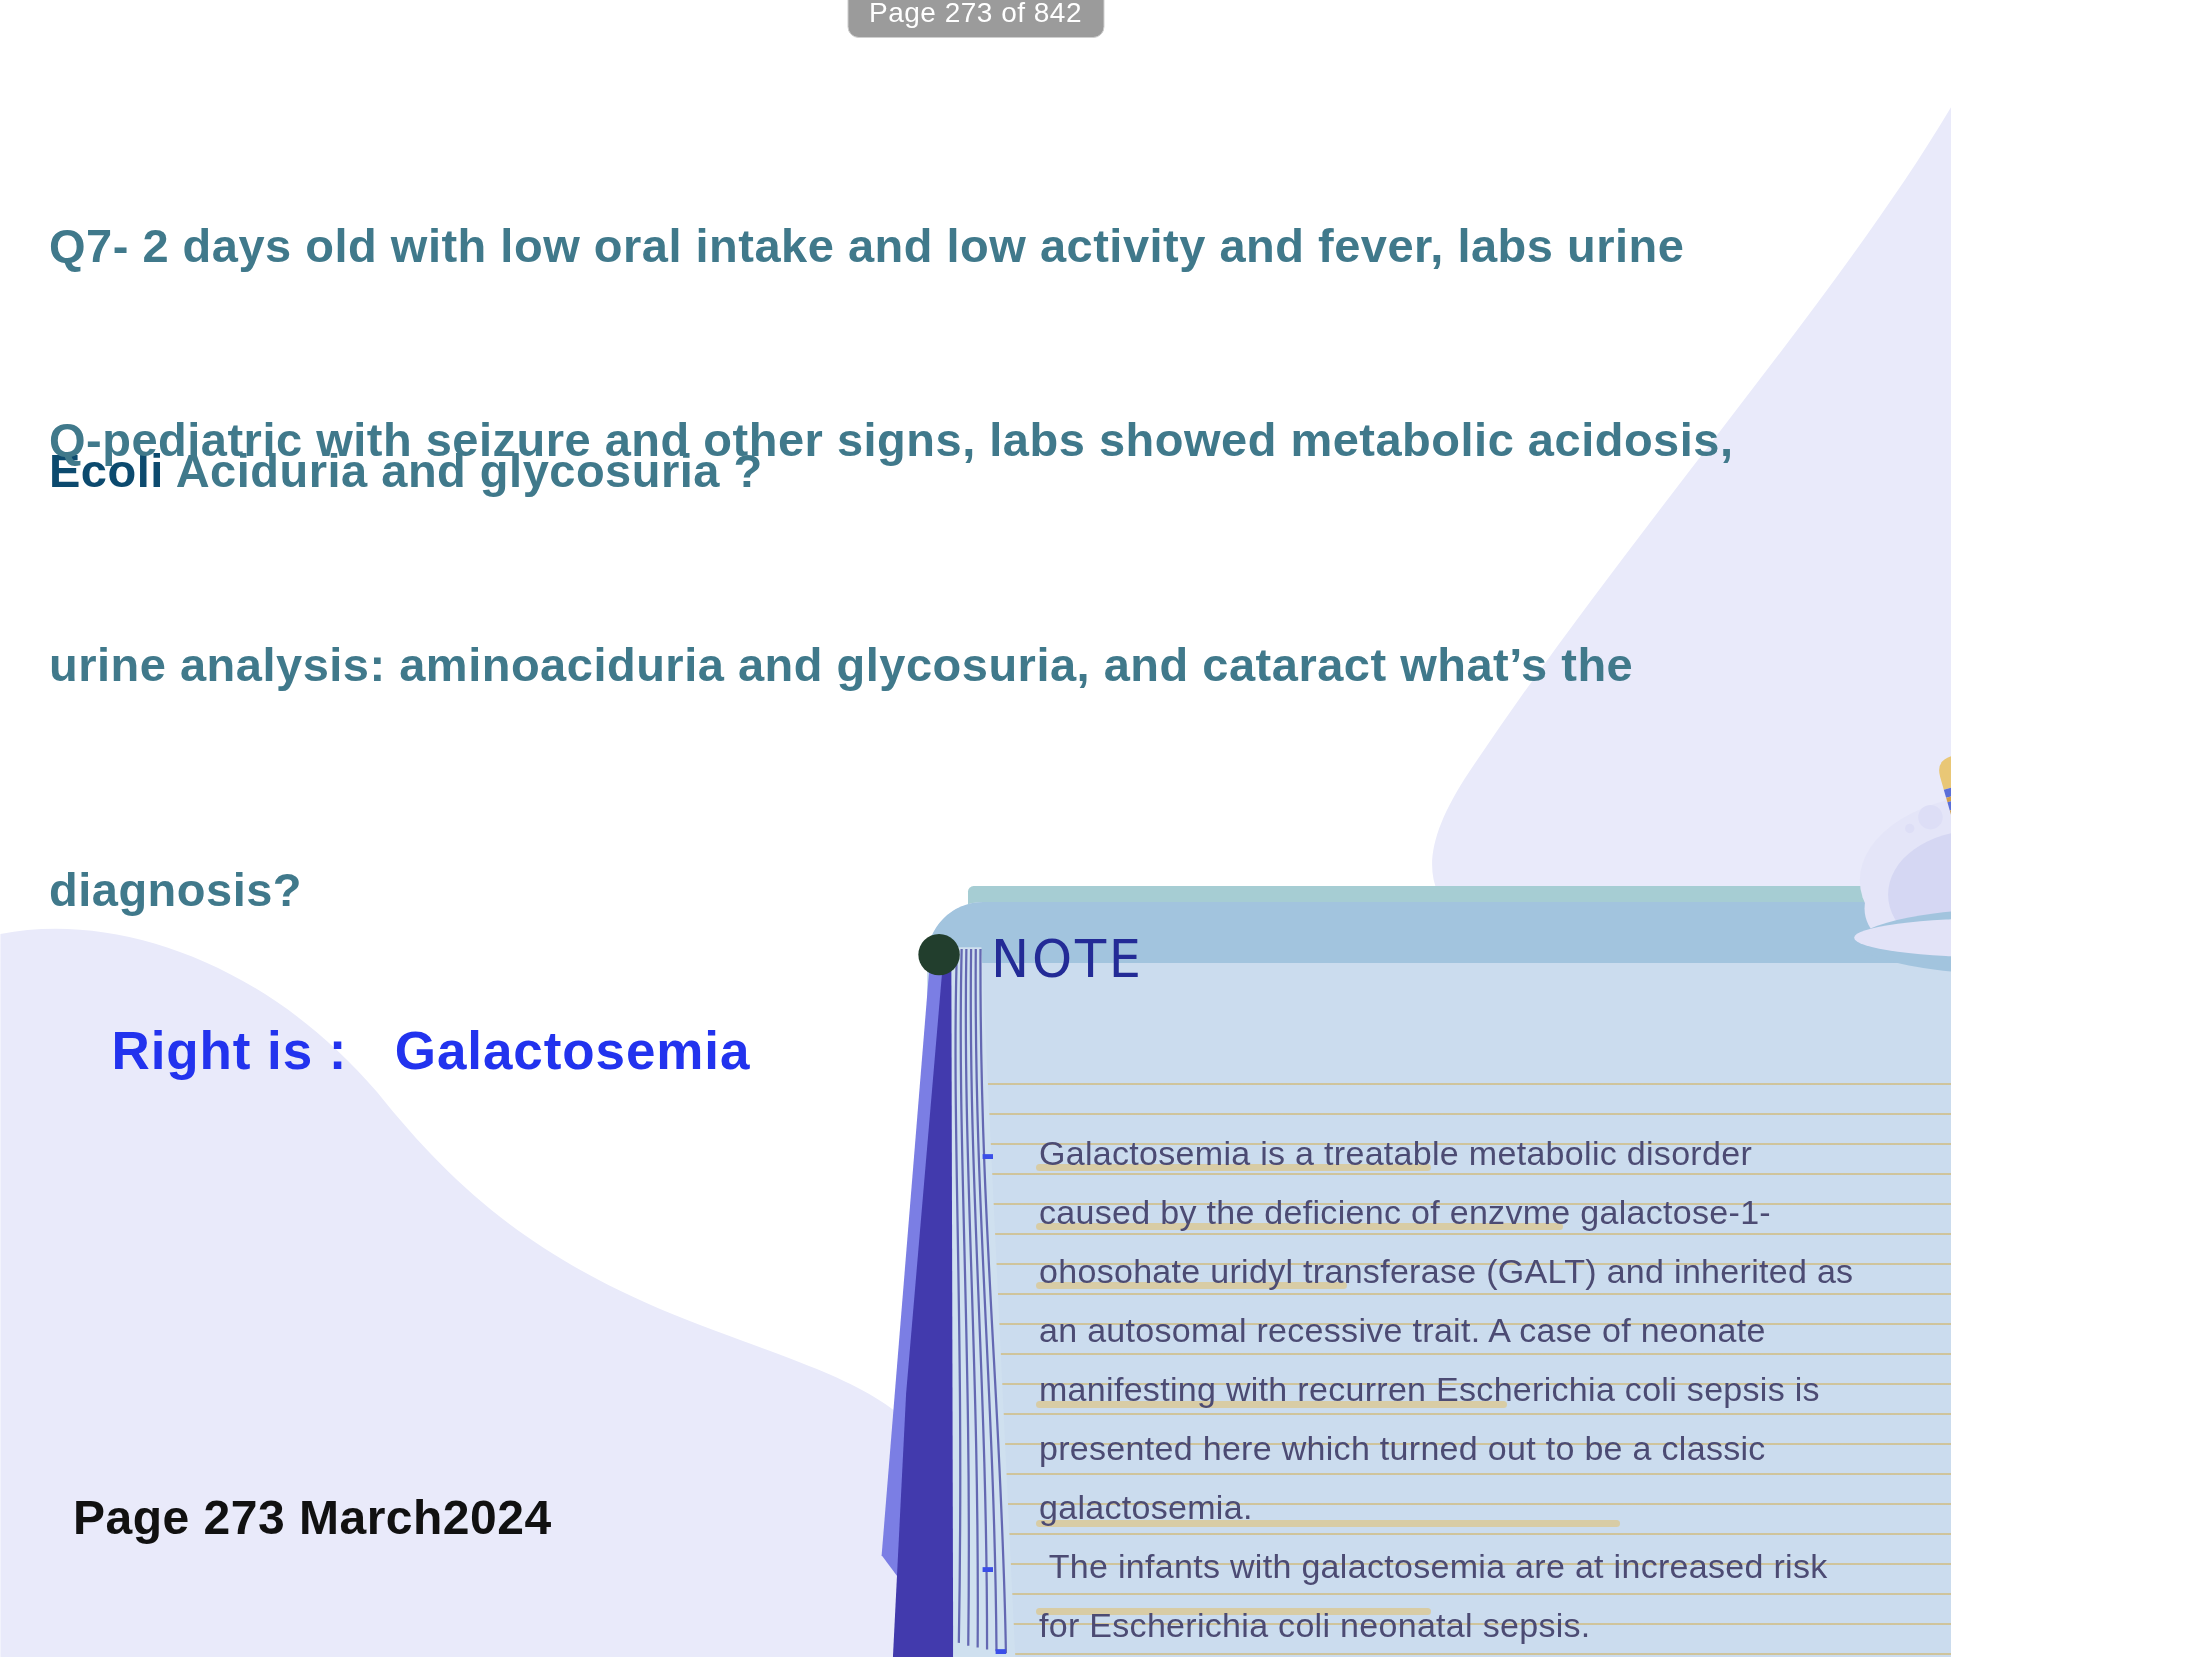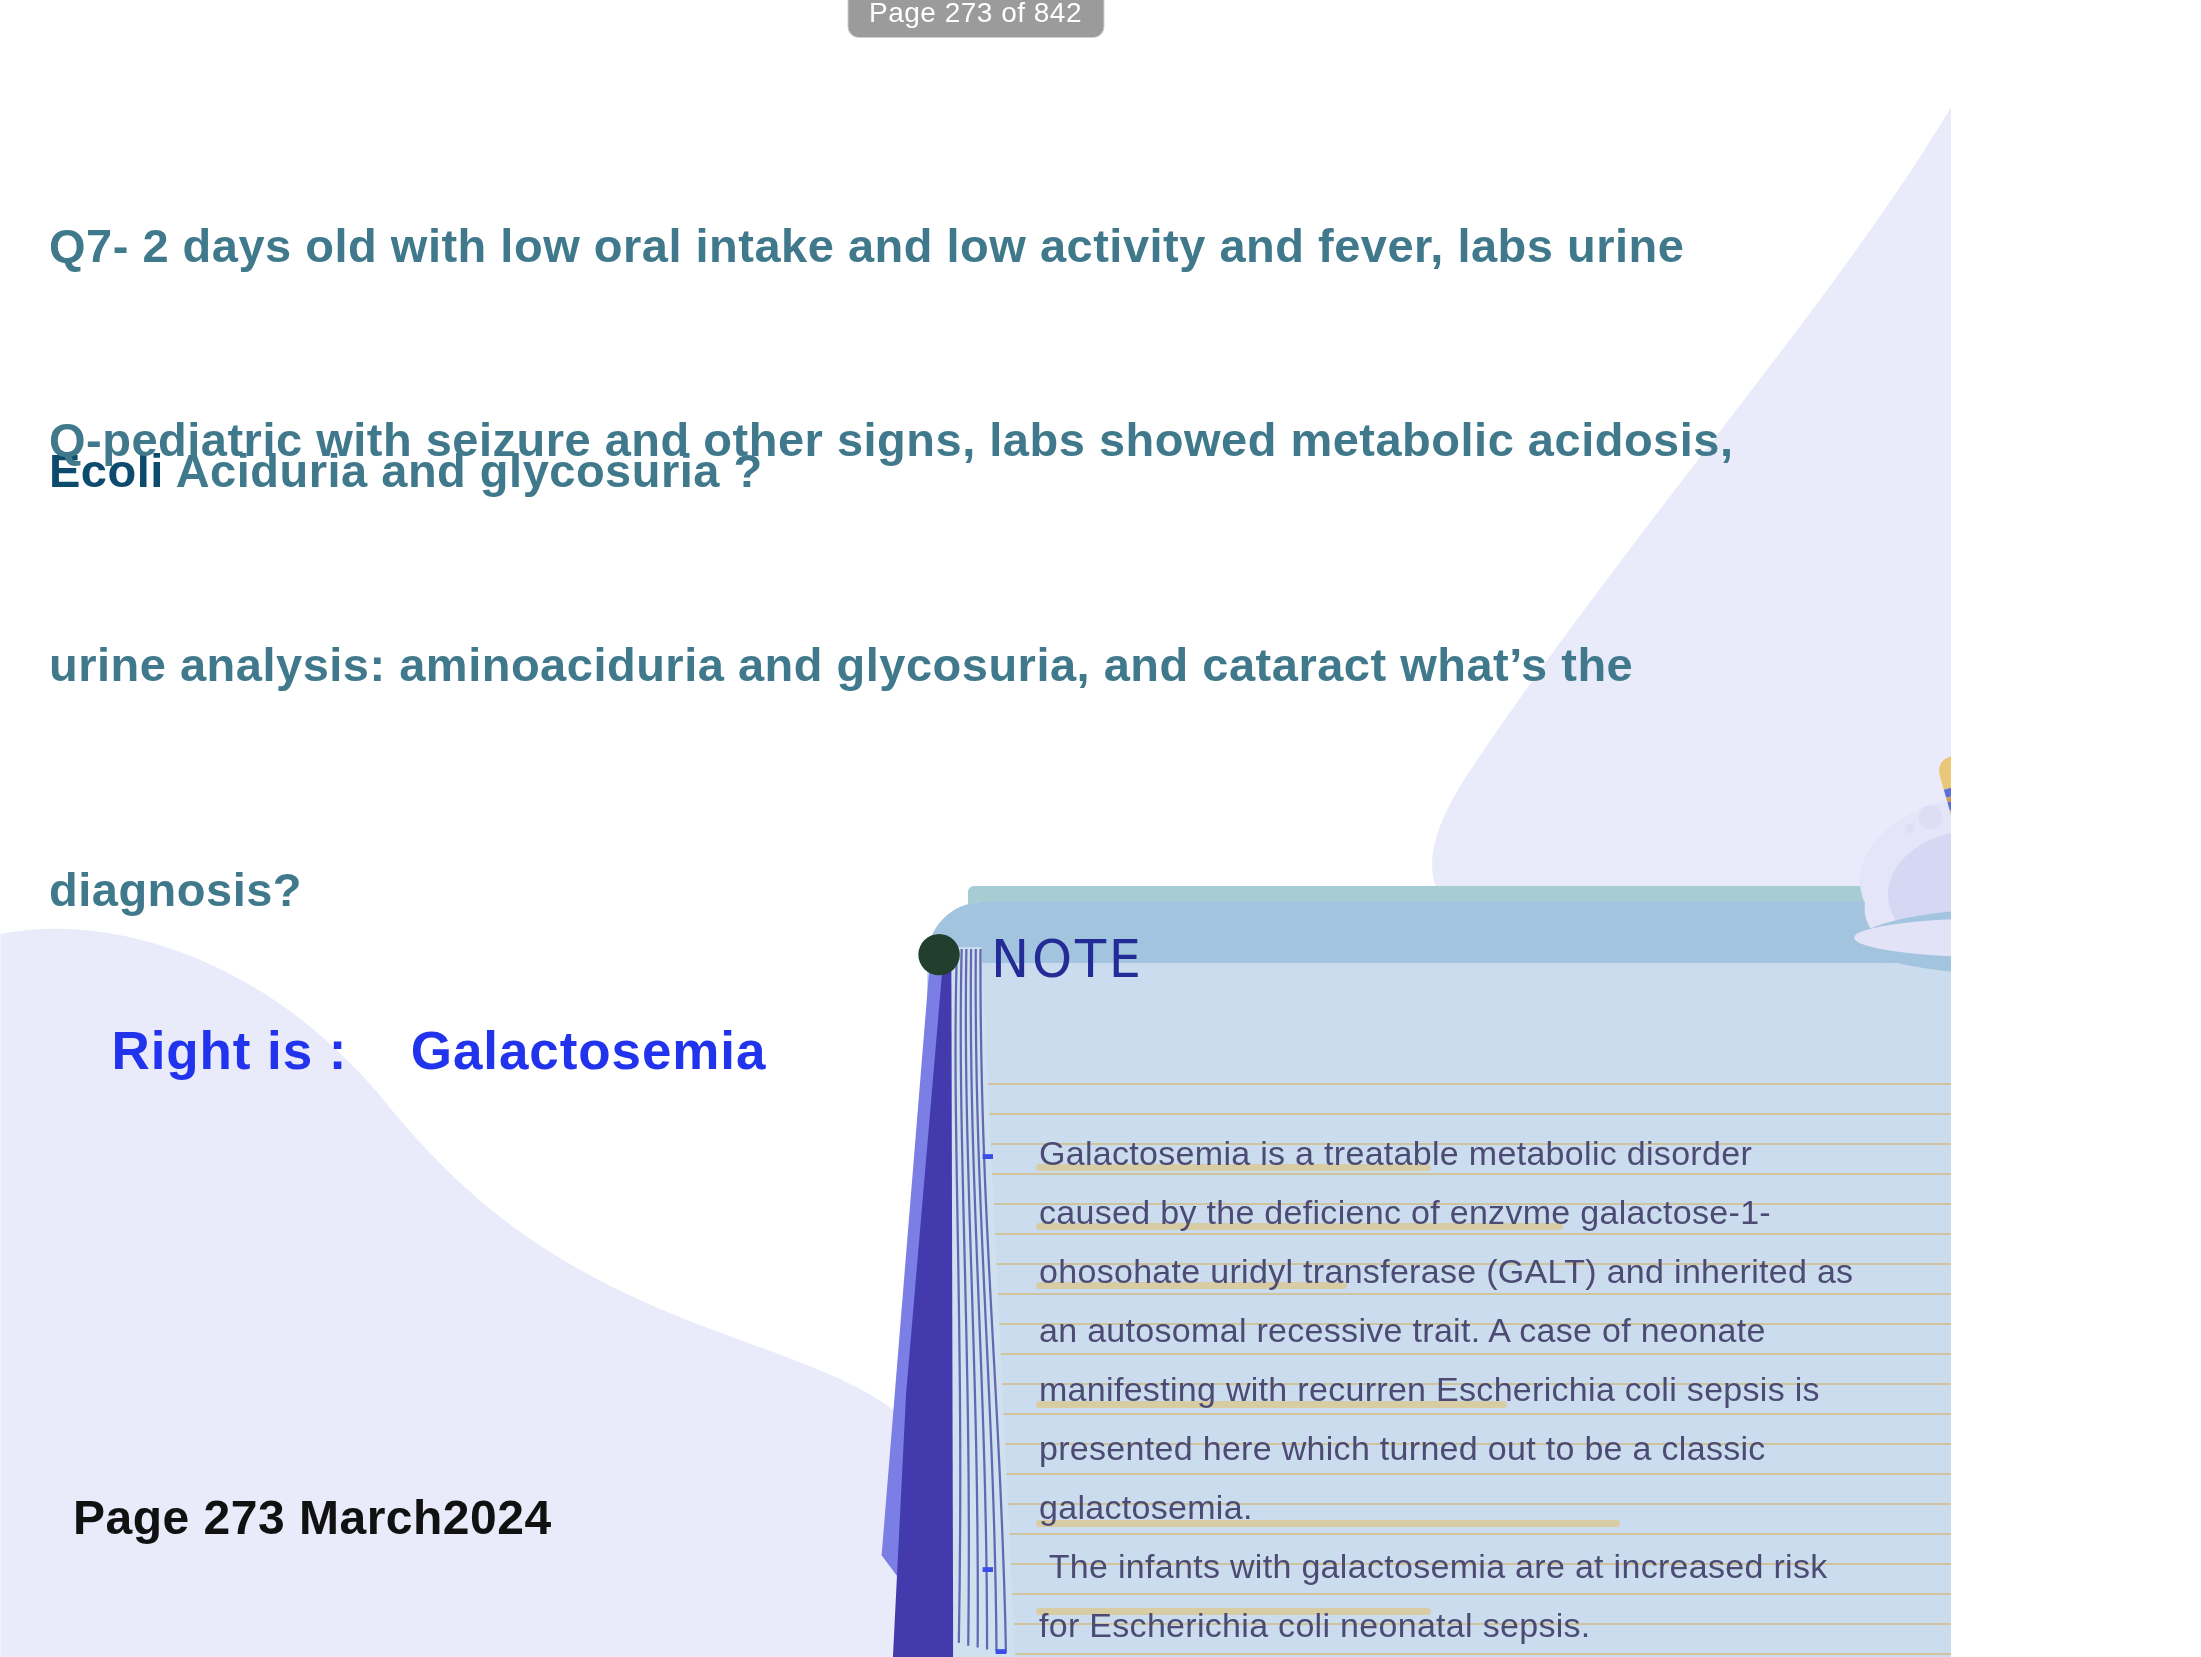--- a/index.html
+++ b/index.html
@@ -17,21 +17,21 @@
   
   .qtext{position:absolute;left:49px;color:#40798b;font-weight:700;
          font-size:47px;line-height:75px;letter-spacing:0.5px;white-space:pre;}
   .q1{top:58px;}
   .q2{top:252px;}
   .opts{top:508px;}
   .ecoli{color:#0c4a6e;}
 
   .answer{position:absolute;left:49px;top:959px;color:#2233ee;font-weight:700;
           font-size:53px;letter-spacing:0.9px;white-space:pre;}
-  .answer .val{margin-left:48px;}
+  .answer .val{margin-left:32px;}
 
   .footer{position:absolute;left:73px;top:1490px;color:#111111;font-weight:700;
           font-size:48px;letter-spacing:0.5px;}
 
   
   .nb-strip{position:absolute;left:968px;top:886px;width:930px;height:28px;
             background:#a6cdd3;border-radius:5.6px;}
   .nb-body{position:absolute;left:927px;top:902px;width:1226px;height:755px;
            border-radius:56px 47px 0 0;background:#cbdcee;overflow:hidden;}
   .nb-band{position:absolute;left:0;top:0;right:0;height:61px;background:#a2c4de;

